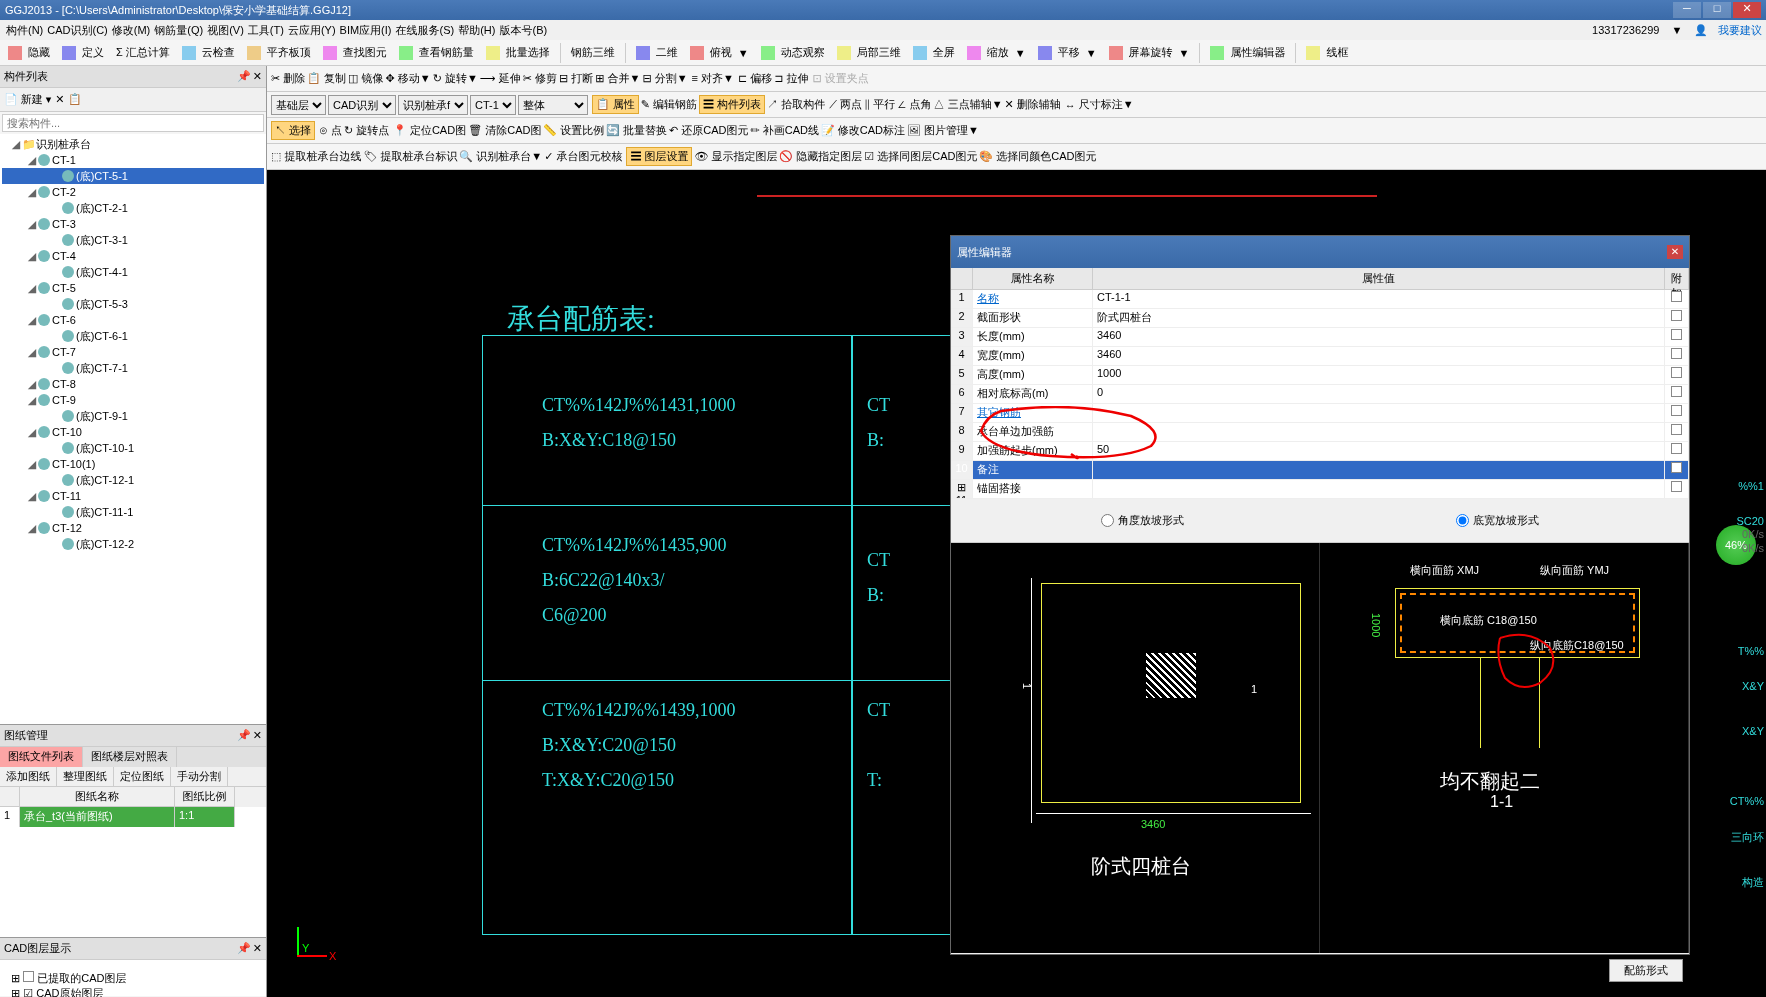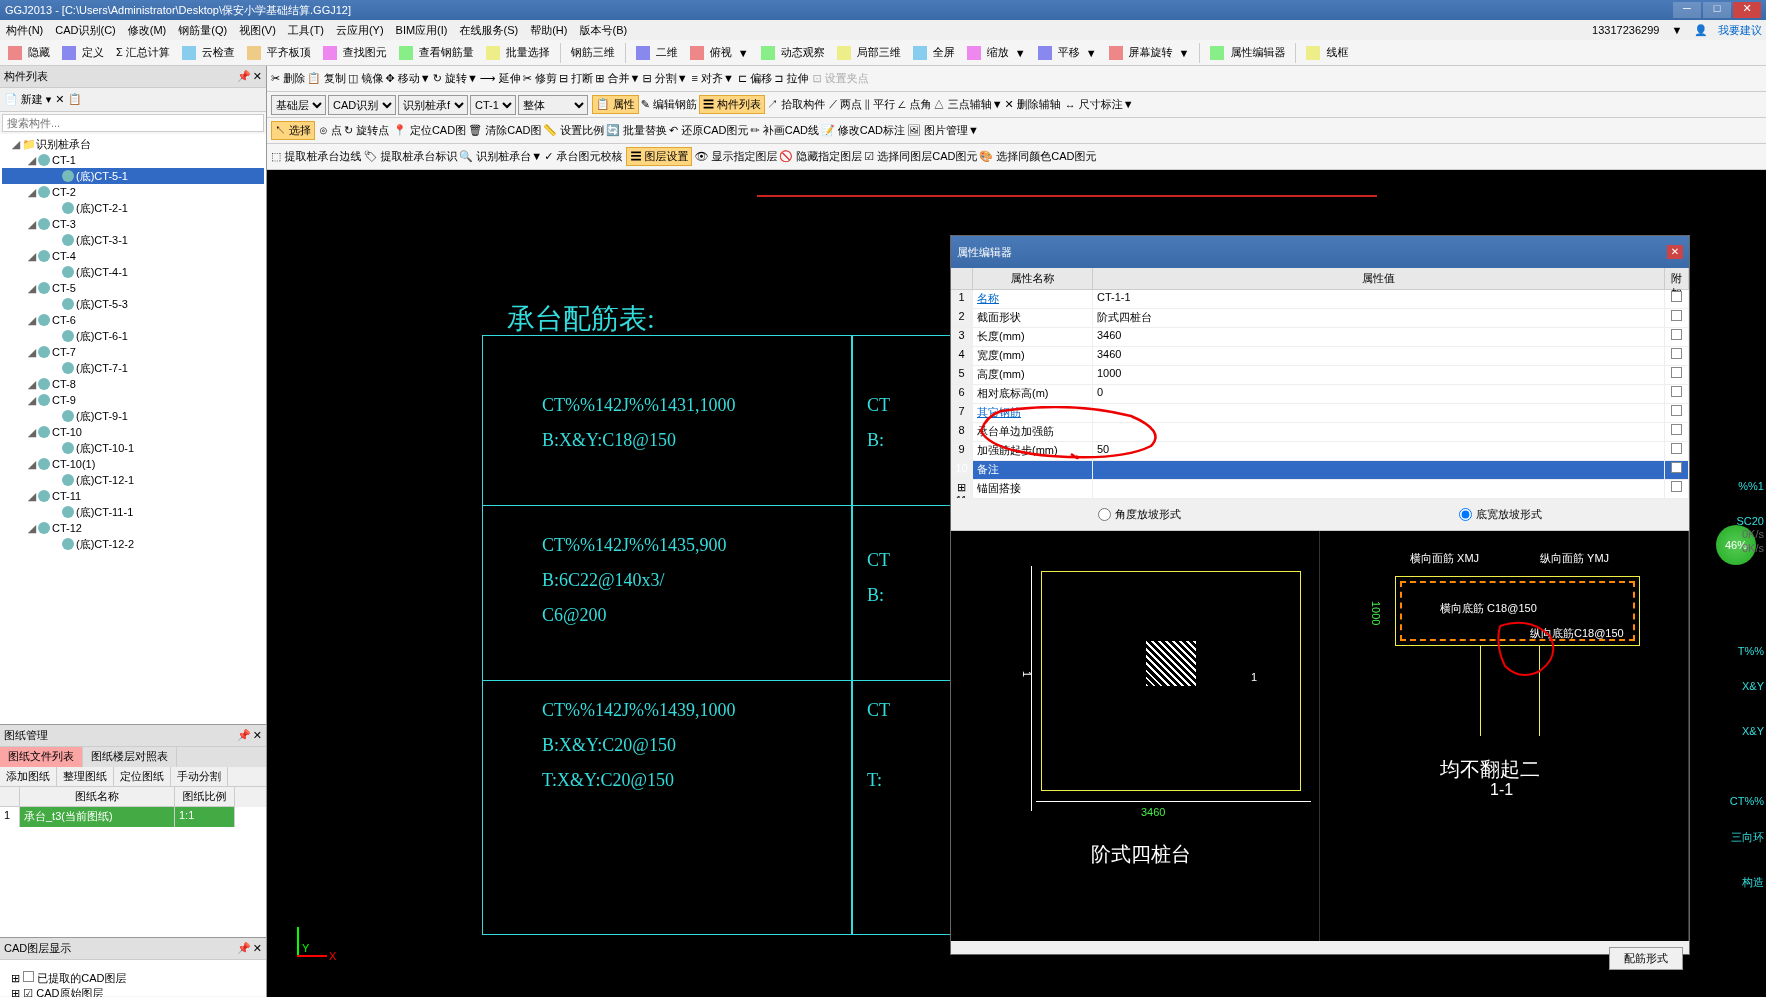--- a/index.html
+++ b/index.html
@@ -4,21 +4,21 @@
   <style>
     * { margin: 0; padding: 0; box-sizing: border-box; font-family: "Microsoft YaHei", sans-serif; font-size: 11px; }
     body { width: 1766px; height: 997px; background: #e8e8e8; overflow: hidden; position: relative; }
     
     .title-bar { height: 20px; background: linear-gradient(#4a7ab8, #3a6aa8); color: #fff; display: flex; align-items: center; padding: 0 5px; }
     .title-bar .title { flex: 1; font-size: 11px; }
     .title-bar .win-btns { display: flex; gap: 2px; }
     .title-bar .win-btn { width: 28px; height: 16px; background: rgba(255,255,255,0.2); text-align: center; cursor: pointer; }
     .win-btn.close { background: #c44; }
     
-    .menu-bar { height: 20px; background: #f0f0f0; display: flex; align-items: center; padding: 0 4px; gap: 8px; }
+    .menu-bar { height: 20px; background: #f0f0f0; display: flex; align-items: center; padding: 0 4px; gap: 0; }
     .menu-bar span { cursor: pointer; padding: 0 2px; }
     .menu-bar .right { margin-left: auto; display: flex; gap: 8px; align-items: center; }
     .menu-bar .right a { color: #0066cc; cursor: pointer; }
     
     .toolbar { height: 26px; background: #f5f5f5; border-bottom: 1px solid #ccc; display: flex; align-items: center; padding: 0 4px; gap: 4px; }
     .toolbar .tb-btn { display: flex; align-items: center; gap: 6px; padding: 2px 4px; cursor: pointer; white-space: nowrap; }
     .toolbar .sep { width: 1px; height: 20px; background: #ccc; margin: 0 2px; }
     .tb-icon { width: 14px; height: 14px; display: inline-block; }
     
     .main-area { display: flex; height: calc(100% - 66px); }
@@ -82,21 +82,21 @@
     .prop-row { display: flex; height: 19px; border-bottom: 1px solid #eee; }
     .prop-row div { border-right: 1px solid #eee; padding: 1px 4px; overflow: hidden; }
     .prop-row .idx { width: 22px; text-align: center; background: #f0f0f0; }
     .prop-row .name { width: 120px; }
     .prop-row .val { flex: 1; }
     .prop-row .chk { width: 24px; text-align: center; }
     .prop-row.selected { background: #316ac5; color: #fff; }
     .prop-link { color: #0066cc; text-decoration: underline; }
     .red-scribble { position: absolute; pointer-events: none; }
     
-    .radio-row { display: flex; justify-content: space-around; padding: 8px; background: #f0f0f0; border-bottom: 1px solid #ccc; }
+    .radio-row { display: flex; justify-content: space-around; padding: 14px; background: #f0f0f0; border-bottom: 1px solid #ccc; }
     .radio-row label { display: flex; align-items: center; gap: 4px; }
     
     .diagram-area { display: flex; height: 410px; background: #000; }
     .diagram-half { flex: 1; position: relative; border-right: 1px solid #333; }
     .dia-text { position: absolute; color: #fff; font-size: 11px; }
     .dia-text.green { color: #4e4; }
     .dia-rect { position: absolute; border: 1px solid #ee4; }
     .dia-rect-orange { position: absolute; border: 2px dashed #f80; }
     .dia-hatch { position: absolute; background: repeating-linear-gradient(45deg, #fff, #fff 2px, #000 2px, #000 5px); }
     

